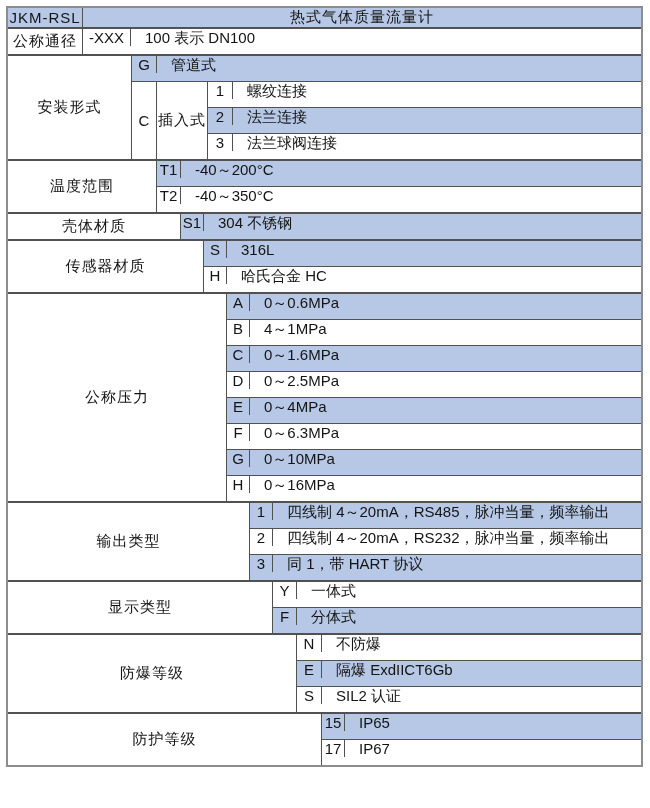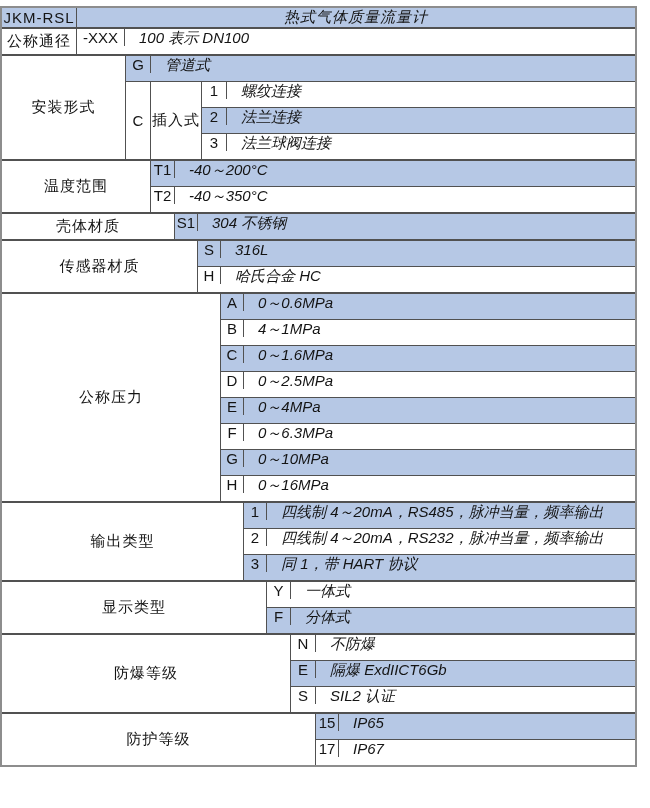--- a/index.html
+++ b/index.html
@@ -8,21 +8,21 @@
     --line: #515151;
     --frame: #8d8d8d;
   }
   html,body{margin:0;padding:0;background:#fff;}
   body{
     width:650px;height:808px;position:relative;overflow:hidden;
     font-family:"Liberation Sans","DejaVu Sans",sans-serif;
     color:#141414;font-size:15px;
   }
   .tbl{
-    position:absolute;left:0;top:6px;width:637px;
+    position:absolute;left:6px;top:6px;width:637px;
     border:2px solid var(--frame);background:#fff;
     box-sizing:border-box;
   }
   .grp{display:flex;align-items:stretch;}
   .grp + .grp{border-top:2px solid var(--line);}
   .glabel{
     flex:none;display:flex;align-items:center;justify-content:center;
     border-right:1px solid var(--line);text-align:center;
     letter-spacing:1px;
   }
@@ -34,21 +34,21 @@
   .code{
     flex:none;display:flex;align-items:center;justify-content:center;
     border-right:1px solid var(--line);
   }
   .mid{
     flex:none;display:flex;align-items:center;justify-content:center;
     border-right:1px solid var(--line);letter-spacing:1px;
   }
   .val{
     flex:1;min-width:0;display:flex;align-items:center;
-    padding-left:14px;white-space:nowrap;overflow:hidden;font-style:italic;
+    padding-left:14px;white-space:nowrap;overflow:hidden;
   }
   .val.center{justify-content:center;padding-left:0;letter-spacing:1px;}
   .blue{background:var(--blue);}
 </style>
 </head>
 <body>
 
 <div class="tbl">
 
   <div class="grp">

